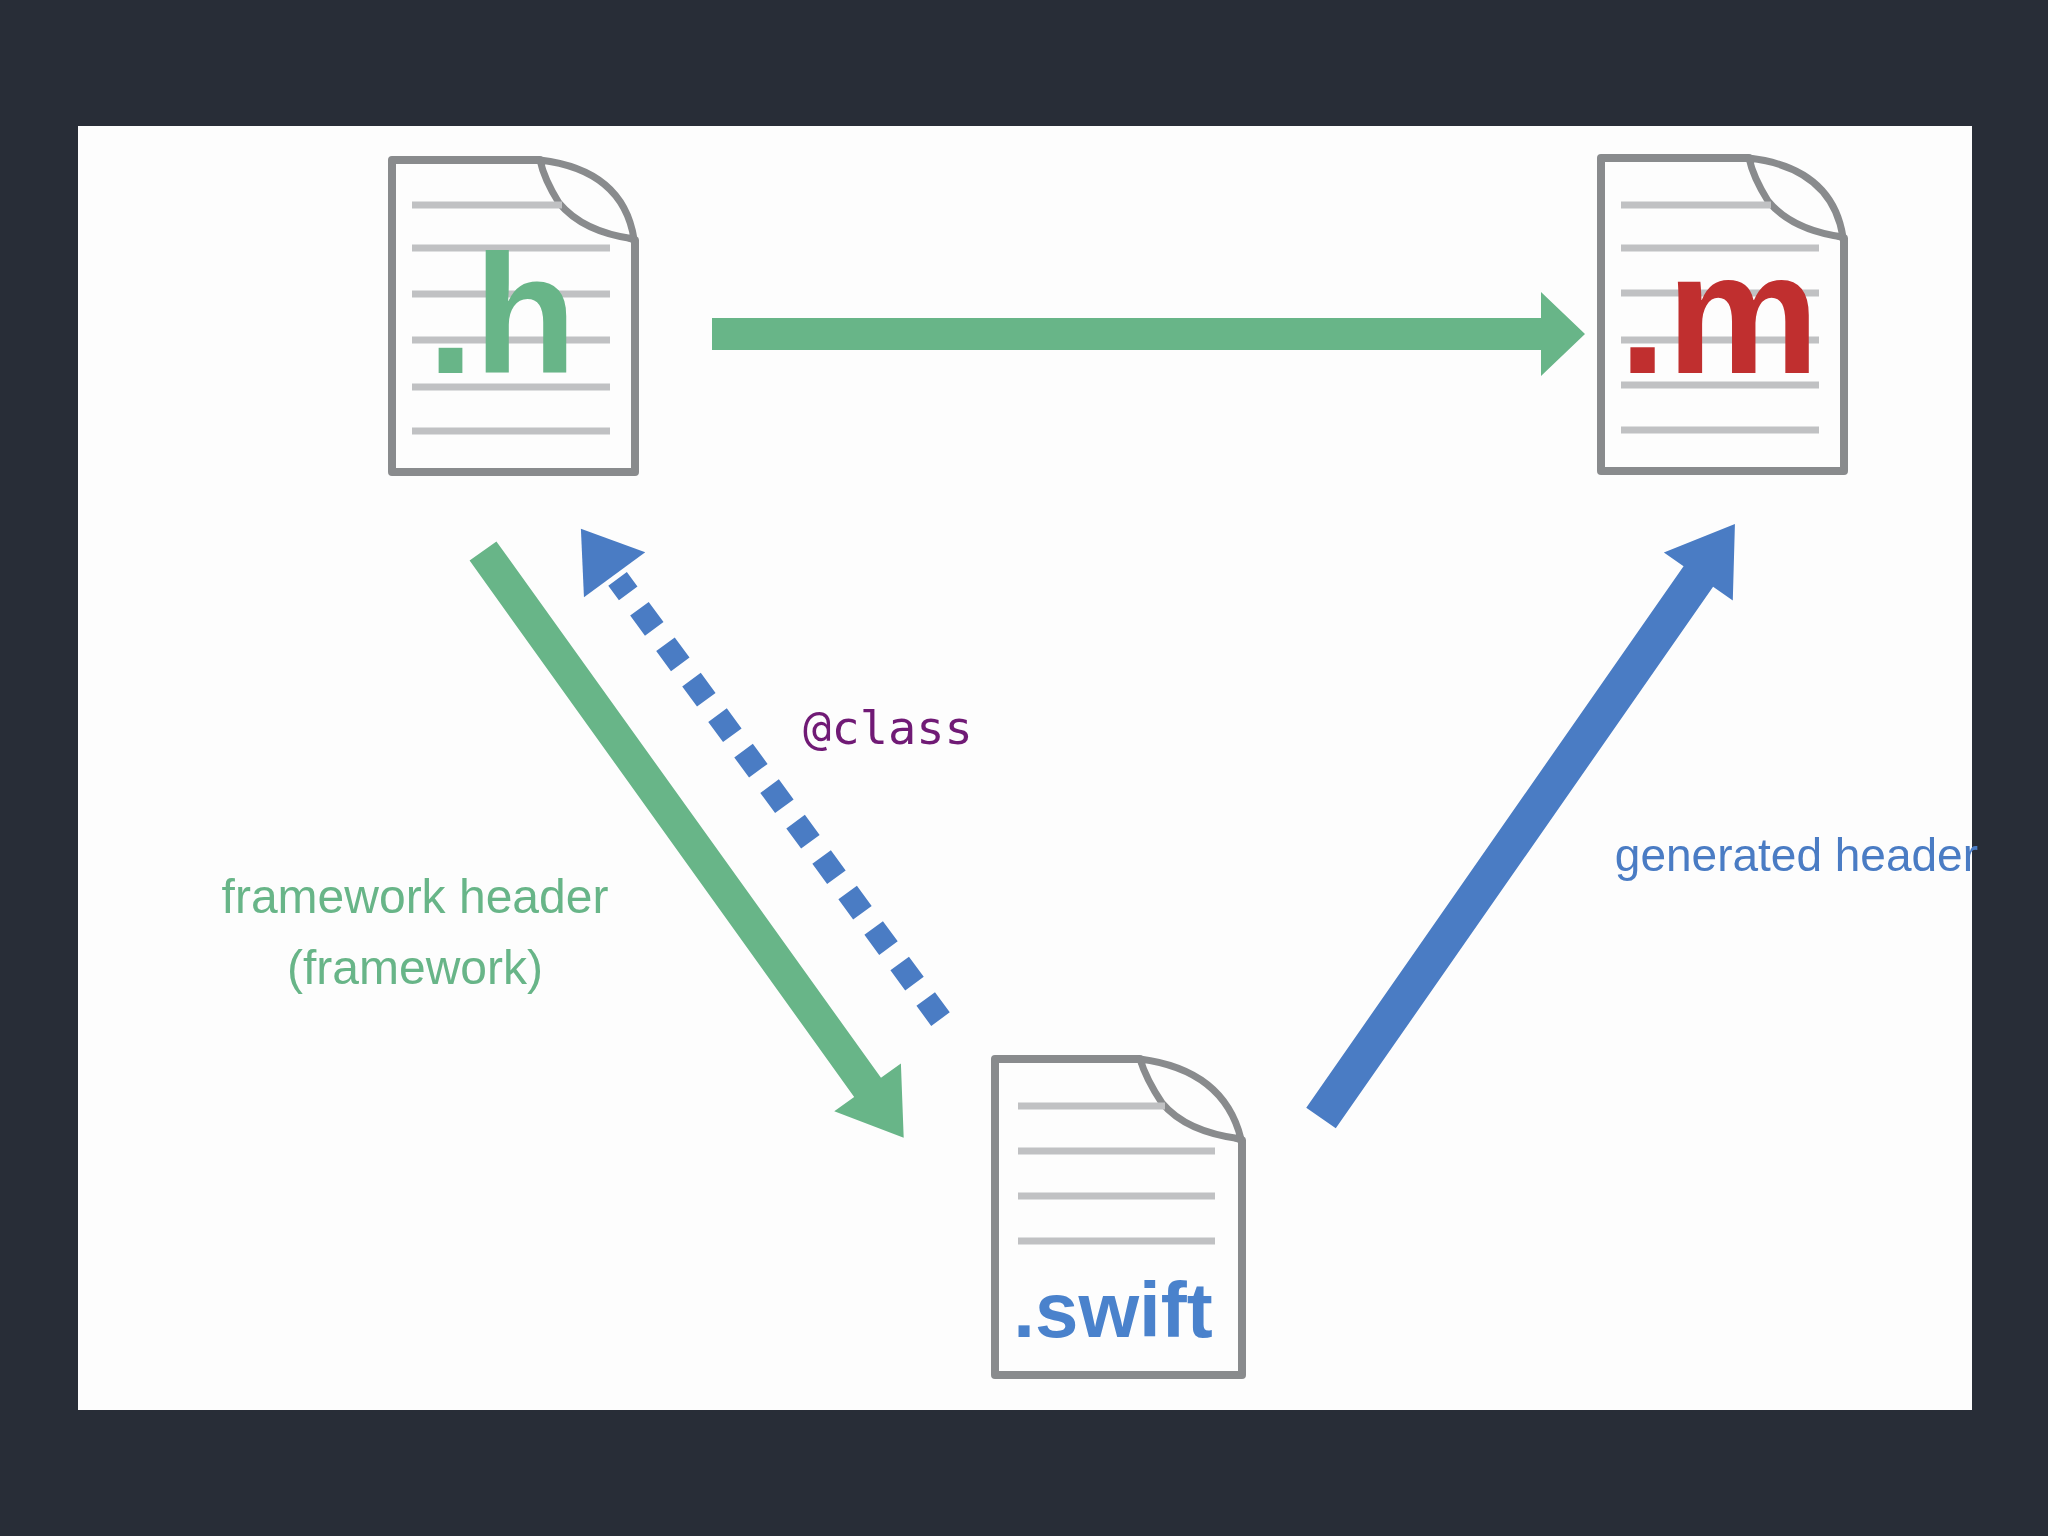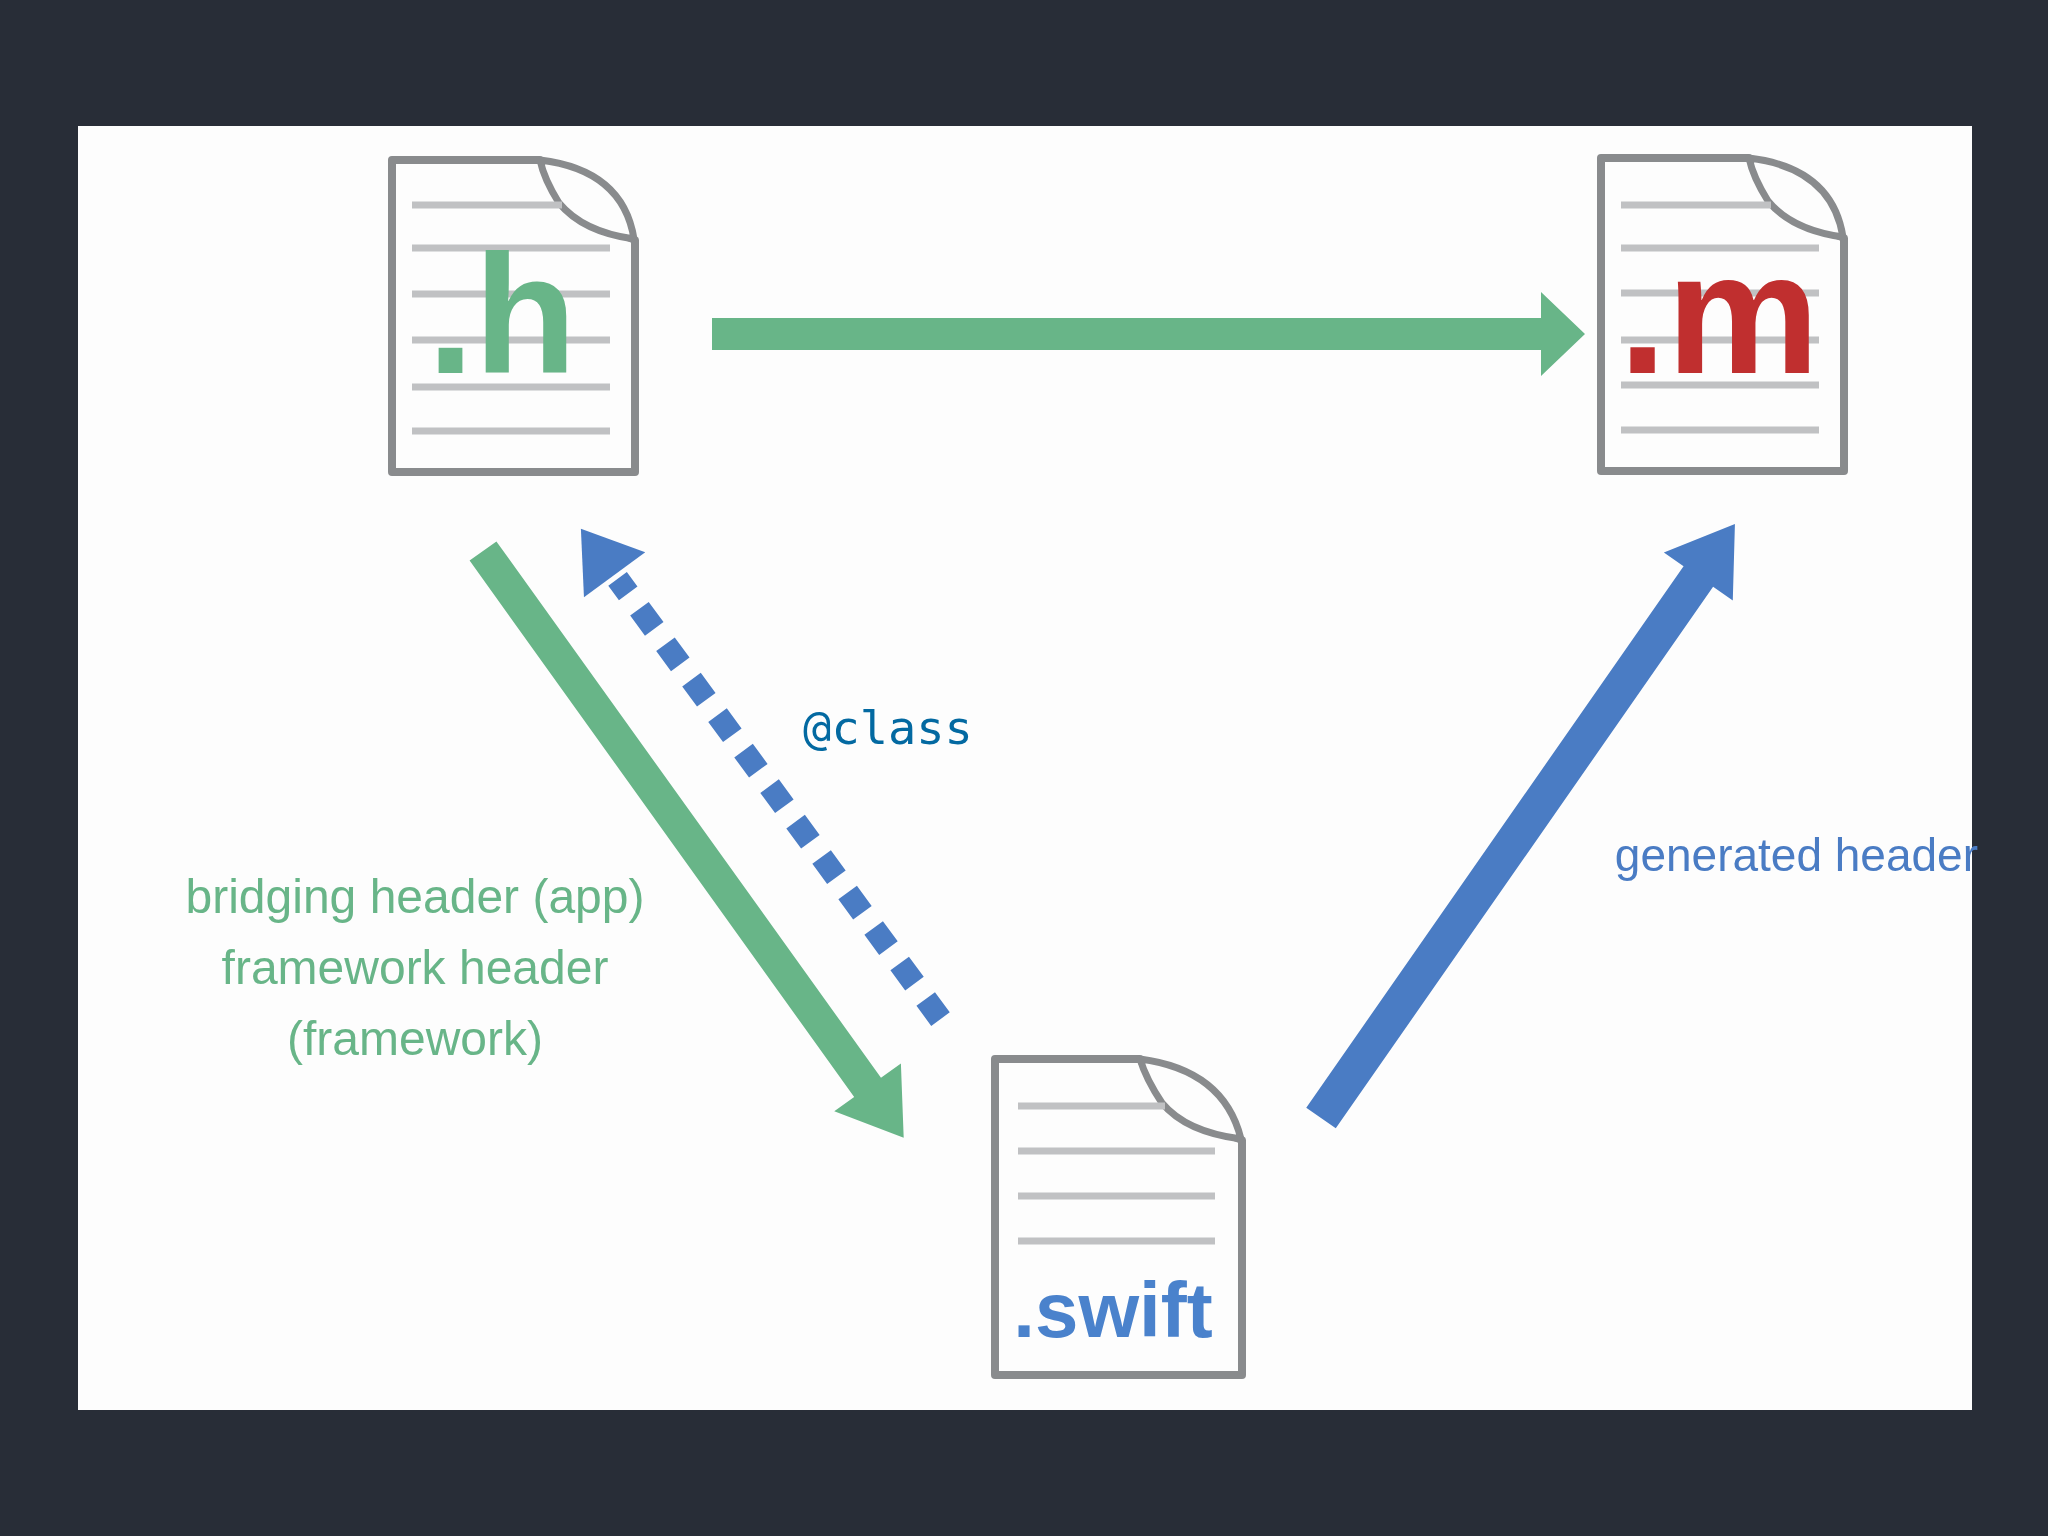--- a/index.html
+++ b/index.html
@@ -16,21 +16,21 @@
     width: 1894px; height: 1284px;
     background: #fdfdfd;
   }
   .canvas > svg { position: absolute; left: 0; top: 0; }
   .label { position: absolute; }
   .label-atclass {
     left: 655px; top: 574px; width: 310px;
     text-align: center;
     font-family: "DejaVu Sans Mono", monospace;
     font-size: 47px;
-    color: #0369a1;
+    color: #701a75;
   }
   .label-genheader {
     left: 1460px; top: 702px; width: 440px;
     text-align: right;
     font-size: 46px;
     color: #4a7cc4;
   }
   .label-bridging {
     left: 17px; top: 735px; width: 640px;
     text-align: center;
@@ -104,17 +104,16 @@
       </g>
       <text x="1035" y="1211" font-size="78" fill="#4a82cc" text-anchor="middle">.swift</text>
     </g>
   </svg>
 
   <div class="label label-atclass">@class</div>
 
   <div class="label label-genheader">generated header</div>
 
   <div class="label label-bridging">
-    <div>bridging header (app)</div>
     <div>framework header (framework)</div>
   </div>
 
 </div>
 
 </body></html>

